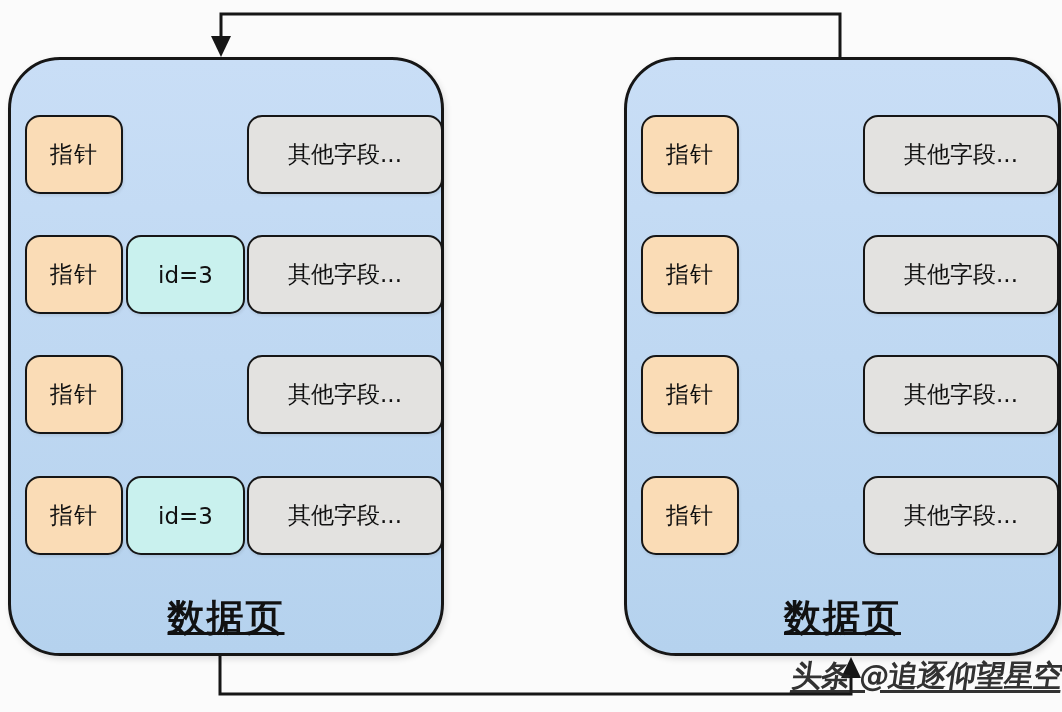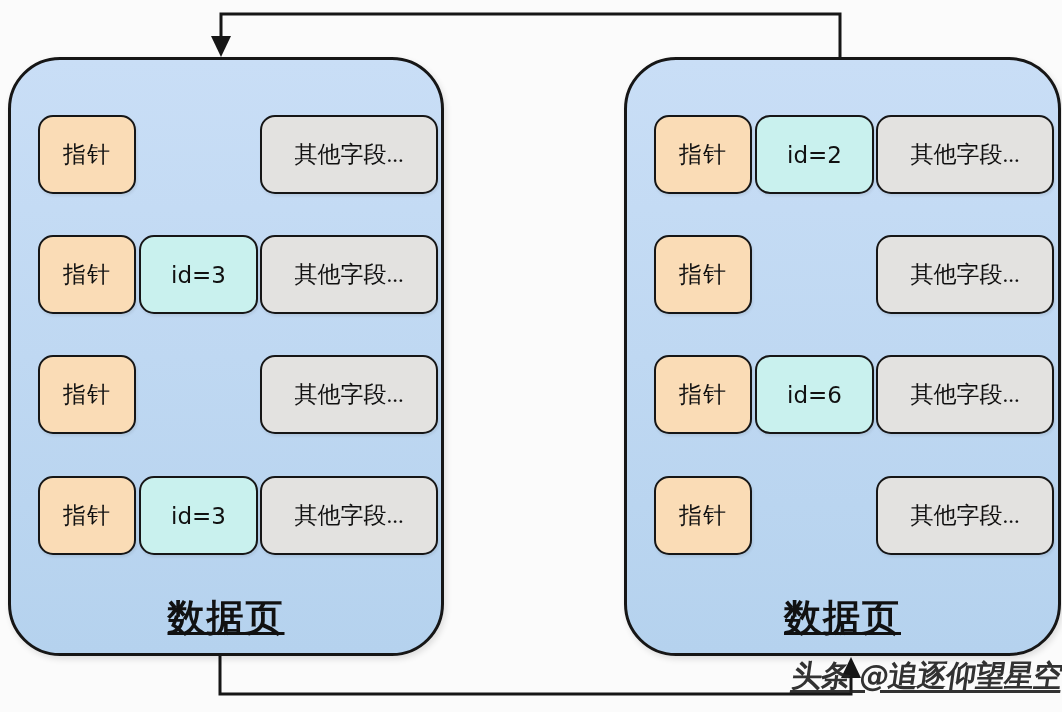--- a/index.html
+++ b/index.html
@@ -20,35 +20,35 @@
   .page{
     position:absolute;top:57px;height:599px;
     box-sizing:border-box;
     border:3px solid var(--line,#161616);
     border-radius:52px;
     background:linear-gradient(180deg,var(--page-fill-top,#c9def6) 0%,var(--page-fill-bottom,#b5d2ee) 100%);
     box-shadow:2px 3px 6px rgba(0,0,0,0.12);
   }
   .page-left{left:8px;width:436px;}
   .page-right{left:624px;width:437px;}
-  .row{position:absolute;left:13px;width:100%;height:79px;padding-left:12px;}
+  .row{position:absolute;left:0;width:100%;height:79px;padding-left:12px;}
   .row-0{top:55px}.row-1{top:175px}.row-2{top:295px}.row-3{top:416px}
   .cell{
     position:absolute;top:0;height:79px;
     box-sizing:border-box;
     border:2.5px solid var(--line,#161616);
     border-radius:15px;
     display:flex;align-items:center;justify-content:center;
     font-size:23px;font-weight:500;color:#111;
     letter-spacing:1px;
     box-shadow:1px 2px 3px rgba(0,0,0,0.08);
   }
   .cell-pointer{left:14px;width:98px;background:var(--pointer-fill,#fadcb6);}
   .cell-id{left:115px;width:119px;background:var(--id-fill,#c9f1ee);letter-spacing:0;}
-  .cell-other{left:236px;width:178px;background:var(--other-fill,#e3e2e0);letter-spacing:0;font-family:Liberation Serif, serif;}
+  .cell-other{left:236px;width:196px;background:var(--other-fill,#e3e2e0);letter-spacing:0;}
   .page-label{
     position:absolute;left:0;right:0;top:533px;
     text-align:center;
     font-size:37px;font-weight:600;color:#111;
     letter-spacing:2px;
     text-decoration:underline;
   }
   .watermark{
     position:absolute;left:792px;top:656px;
     font-size:30px;font-weight:600;color:#222;
@@ -113,30 +113,28 @@
       <div class="cell cell-pointer">指针</div>
       <div class="cell cell-id">id=3</div>
       <div class="cell cell-other">其他字段...</div>
     </div>
     <div class="page-label">数据页</div>
   </div>
 
   <div class="page page-right">
     <div class="row row-0">
       <div class="cell cell-pointer">指针</div>
-      <div class="cell cell-id">id=2</div>
       <div class="cell cell-other">其他字段...</div>
     </div>
     <div class="row row-1">
       <div class="cell cell-pointer">指针</div>
       <div class="cell cell-other">其他字段...</div>
     </div>
     <div class="row row-2">
       <div class="cell cell-pointer">指针</div>
-      <div class="cell cell-id">id=6</div>
       <div class="cell cell-other">其他字段...</div>
     </div>
     <div class="row row-3">
       <div class="cell cell-pointer">指针</div>
       <div class="cell cell-other">其他字段...</div>
     </div>
     <div class="page-label">数据页</div>
   </div>
 
   <div class="watermark">头条 @追逐仰望星空</div>

